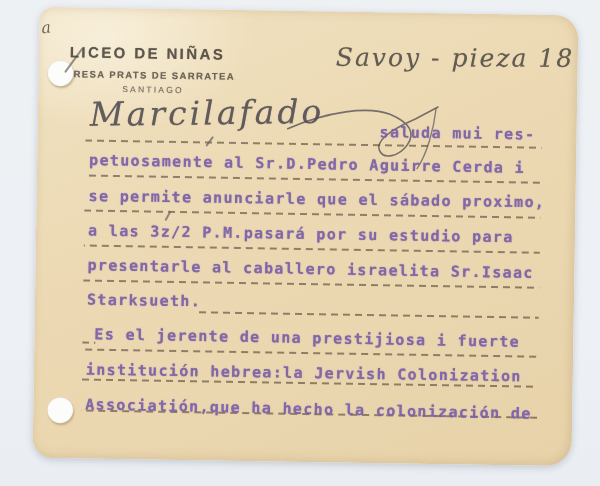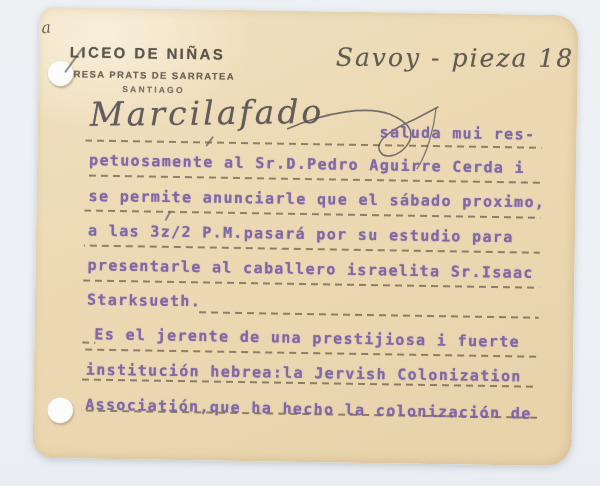--- a/index.html
+++ b/index.html
@@ -29,21 +29,21 @@
     background:#fcfcfb;
     box-shadow:1px 2px 2px rgba(168,138,96,.55), inset 0 0 1px rgba(140,120,90,.5);
   }
   .hole.top{left:9px;top:53px;}
   .hole.bottom{left:14px;top:390px;}
   
   .stamp{color:#49423a;opacity:.88;white-space:nowrap;position:absolute;
          text-shadow:0 0 1px rgba(73,66,58,.6);}
   .lh-title{left:31px;top:36px;font-size:15px;font-weight:700;letter-spacing:2.4px;}
   .lh-sub{left:35px;top:61px;font-size:9.5px;font-weight:700;letter-spacing:1.4px;opacity:.78;}
-  .lh-city{left:84px;top:76px;font-size:8.5px;font-weight:700;letter-spacing:2.2px;opacity:.7;}
+  .lh-city{left:84px;top:76px;font-size:8.5px;font-weight:400;letter-spacing:2.2px;opacity:.7;}
   
   .pencil{color:#6b655c;font-family:"DejaVu Serif",serif;font-style:italic;
           position:absolute;white-space:nowrap;}
   .corner-a{left:2px;top:11px;font-size:16px;transform:rotate(-8deg);}
   .savoy{left:297px;top:30px;font-size:25px;letter-spacing:2px;transform:rotate(-.6deg);
          color:#615b52;text-shadow:0 0 1px rgba(97,91,82,.4);}
   .pencil-line{position:absolute;height:2px;background:#6f6961;border-radius:2px;opacity:.75;}
   .slash{left:20px;top:52px;width:30px;transform:rotate(-55deg);}
   .tick-al{left:166px;top:131px;width:12px;height:1.5px;transform:rotate(-55deg);}
   .tick-3z{left:126px;top:206px;width:11px;height:1.5px;transform:rotate(-62deg);}

